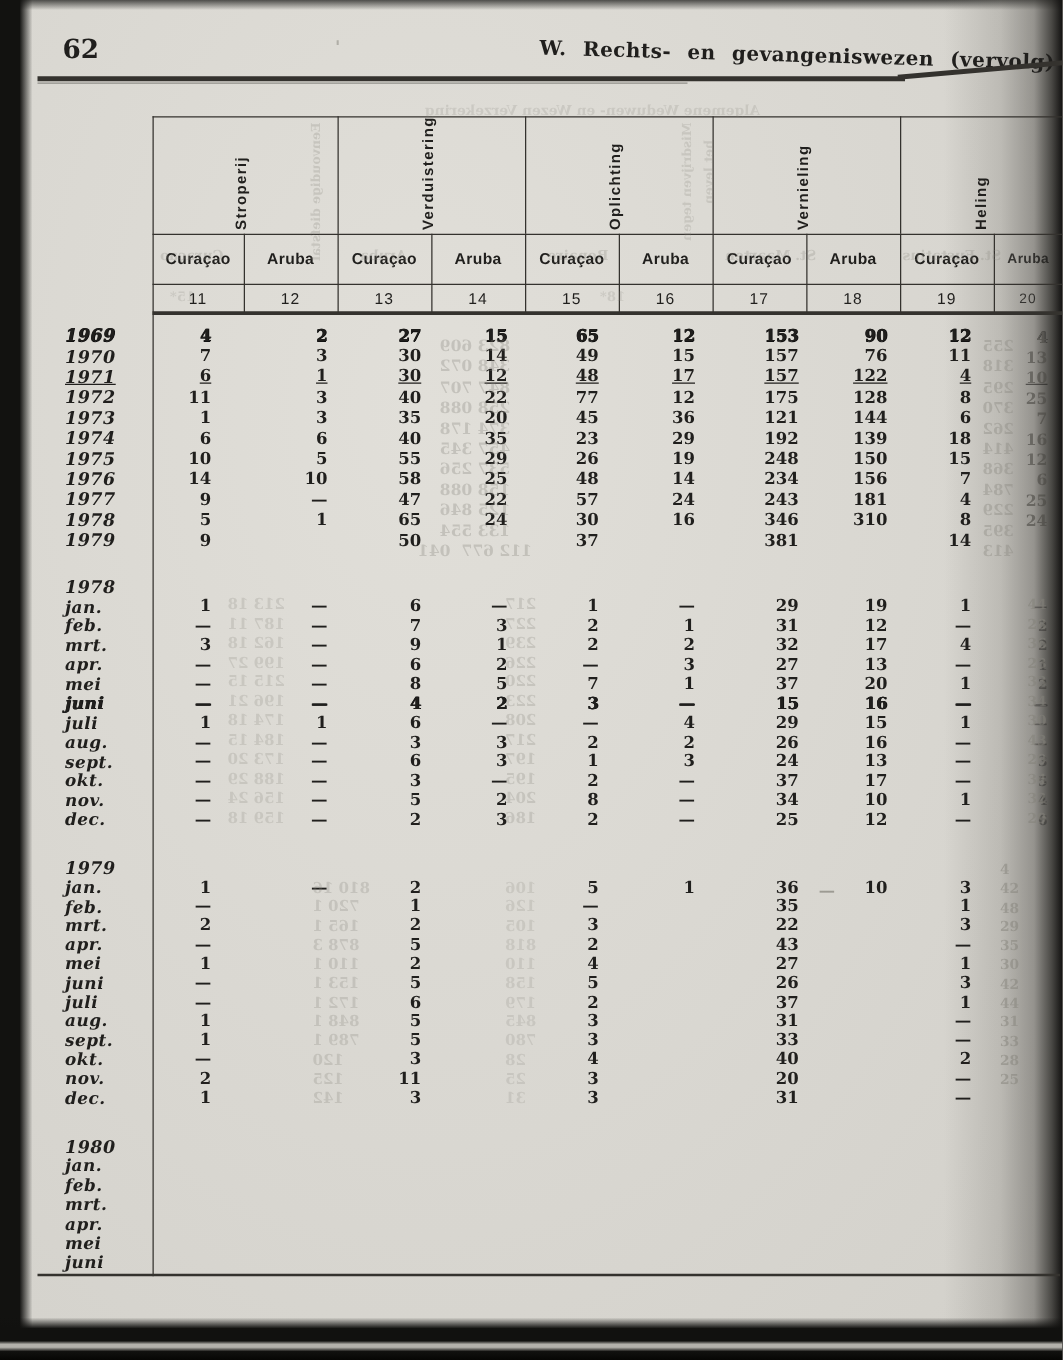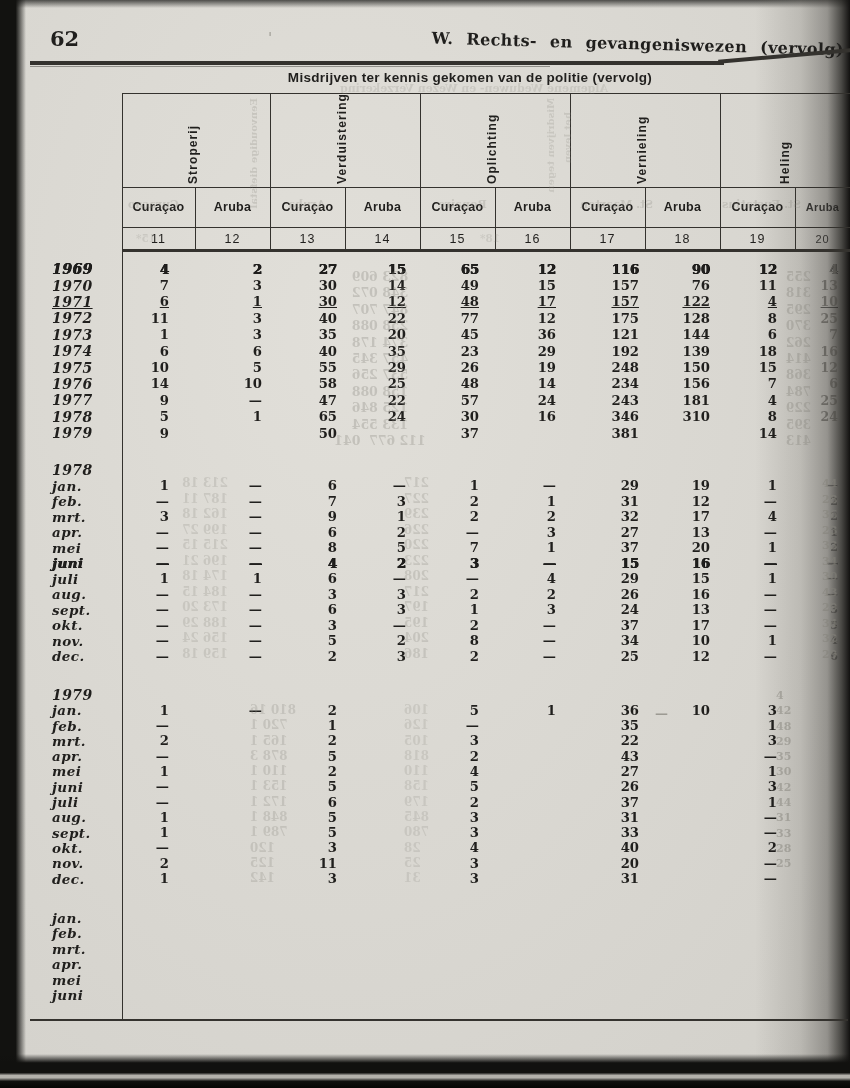--- a/index.html
+++ b/index.html
@@ -52,21 +52,20 @@
   <div class="edgeR"></div>
   <div class="edgeB"></div>
 
   <div class="pageno">62</div>
   <div class="runhead">W. Rechts- en gevangeniswezen (vervolg)</div>
 
   <div class="ln" style="left:30px;top:61px;width:694px;height:3.5px"></div>
   <div class="ln" style="left:30px;top:66px;width:520px;height:1px;opacity:.45"></div>
   <div class="ln" style="left:718px;top:54px;width:134px;height:3.5px;transform:rotate(-5deg)"></div>
 
-  <div class="ttitle">Misdrijven ter kennis gekomen van de politie (vervolg)</div>
 
   <div class="ln" style="left:122px;top:93px;width:728px;height:1.2px"></div>
   <div class="ln" style="left:122px;top:93px;width:1.3px;height:928px"></div>
   <div class="ln" style="left:122px;top:186.5px;width:728px;height:1.2px"></div>
   <div class="ln" style="left:122px;top:226.5px;width:728px;height:1.2px"></div>
   <div class="ln" style="left:122px;top:249px;width:728px;height:2.6px"></div>
   <div class="ln" style="left:30px;top:1019px;width:818px;height:2.4px"></div>
 
   <div class="ln" style="left:270px;top:93px;width:1.1px;height:94px"></div>
   <div class="ln" style="left:420px;top:93px;width:1.1px;height:94px"></div>
@@ -118,21 +117,21 @@
   <div id="tbody">
       <div class="block b-years" style="top: 261px;">
         <div class="row" style="height: 16.4px;">
           <div class="stub heavy">1969</div>
           <div class="cell c1 heavy">4</div>
           <div class="cell c2 heavy">2</div>
           <div class="cell c3 heavy">27</div>
           <div class="cell c4 heavy">15</div>
           <div class="cell c5 heavy">65</div>
           <div class="cell c6 heavy">12</div>
-          <div class="cell c7 heavy">116</div>
+          <div class="cell c7 heavy">153</div>
           <div class="cell c8 heavy">90</div>
           <div class="cell c9 heavy">12</div>
           <div class="cell c10 heavy">4</div>
         </div>
         <div class="row" style="height: 16.4px;">
           <div class="stub">1970</div>
           <div class="cell c1">7</div>
           <div class="cell c2">3</div>
           <div class="cell c3">30</div>
           <div class="cell c4">14</div>
@@ -577,20 +576,23 @@
           <div class="cell c4"></div>
           <div class="cell c5">3</div>
           <div class="cell c6"></div>
           <div class="cell c7">31</div>
           <div class="cell c8"></div>
           <div class="cell c9">—</div>
           <div class="cell c10"></div>
         </div>
       </div>
       <div class="block b-m1980" style="top: 910px;">
+        <div class="row" style="height: 15.4px;">
+          <div class="stub yearlab">1980</div>
+        </div>
         <div class="row" style="height: 15.4px;">
           <div class="stub">jan.</div>
           <div class="cell c1"></div>
           <div class="cell c2"></div>
           <div class="cell c3"></div>
           <div class="cell c4"></div>
           <div class="cell c5"></div>
           <div class="cell c6"></div>
           <div class="cell c7"></div>
           <div class="cell c8"></div>
@@ -678,15 +680,15 @@
       <div class="ghost" style="left: 136px; top: 232px; font-size: 10.5px; opacity: 0.2;">15*</div>
       <div class="ghost" style="left: 480px; top: 232px; font-size: 10.5px; opacity: 0.2;">18*</div>
       <div class="ghost nm" style="left: 655px; top: 706px; font-size: 13px; opacity: 0.7;">—</div>
       <div class="ghost" style="left: 285px; top: 269px; width: 190px; font-size: 12.5px; line-height: 16.4px; text-align: center; opacity: 0.3;"><div>823 609</div><div>348 072</div><div>847 707</div><div>258 088</div><div>374 178</div><div>457 345</div><div>537 256</div><div>158 088</div><div>125 846</div><div>133 554</div><div>112 677  041</div></div>
       <div class="ghost" style="left: 786px; top: 269px; width: 28px; font-size: 12px; line-height: 16.4px; text-align: right; opacity: 0.35;"><div>255</div><div>318</div><div>295</div><div>370</div><div>262</div><div>414</div><div>368</div><div>784</div><div>229</div><div>395</div><div>413</div></div>
       <div class="ghost" style="left: 150px; top: 476px; width: 110px; font-size: 12px; line-height: 15.5px; text-align: center; opacity: 0.22;"><div>213 18</div><div>187 11</div><div>162 18</div><div>199 27</div><div>215 15</div><div>196 21</div><div>174 18</div><div>184 15</div><div>173 20</div><div>188 29</div><div>156 24</div><div>159 18</div></div>
       <div class="ghost" style="left: 404px; top: 476px; width: 56px; font-size: 12px; line-height: 15.5px; text-align: right; opacity: 0.25;"><div>217</div><div>227</div><div>239</div><div>226</div><div>220</div><div>223</div><div>208</div><div>217</div><div>197</div><div>195</div><div>204</div><div>186</div></div>
       <div class="ghost nm" style="left: 822px; top: 476px; width: 24px; font-size: 11px; line-height: 15.5px; text-align: left; opacity: 0.55;"><div>44</div><div>28</div><div>36</div><div>23</div><div>33</div><div>34</div><div>30</div><div>43</div><div>29</div><div>34</div><div>32</div><div>29</div></div>
       <div class="ghost" style="left: 250px; top: 703px; width: 72px; font-size: 12px; line-height: 15.3px; text-align: right; opacity: 0.25;"><div>810 16</div><div>720 1</div><div>165 1</div><div>878 3</div><div>110 1</div><div>153 1</div><div>172 1</div><div>848 1</div><div>789 1</div><div>120</div><div>125</div><div>142</div></div>
       <div class="ghost" style="left: 404px; top: 703px; width: 56px; font-size: 12px; line-height: 15.3px; text-align: right; opacity: 0.2;"><div>106</div><div>126</div><div>105</div><div>818</div><div>110</div><div>158</div><div>179</div><div>845</div><div>780</div><div>28</div><div>25</div><div>31</div></div>
-      <div class="ghost nm" style="left: 776px; top: 688px; width: 26px; font-size: 11px; line-height: 15.3px; text-align: left; opacity: 0.5;"><div>4</div><div>42</div><div>48</div><div>29</div><div>35</div><div>30</div><div>42</div><div>44</div><div>31</div><div>33</div><div>28</div><div>25</div></div>
+      <div class="ghost nm" style="left: 800px; top: 688px; width: 26px; font-size: 11px; line-height: 15.3px; text-align: left; opacity: 0.5;"><div>4</div><div>42</div><div>48</div><div>29</div><div>35</div><div>30</div><div>42</div><div>44</div><div>31</div><div>33</div><div>28</div><div>25</div></div>
     </div>
 </div>
 
 </body></html>

